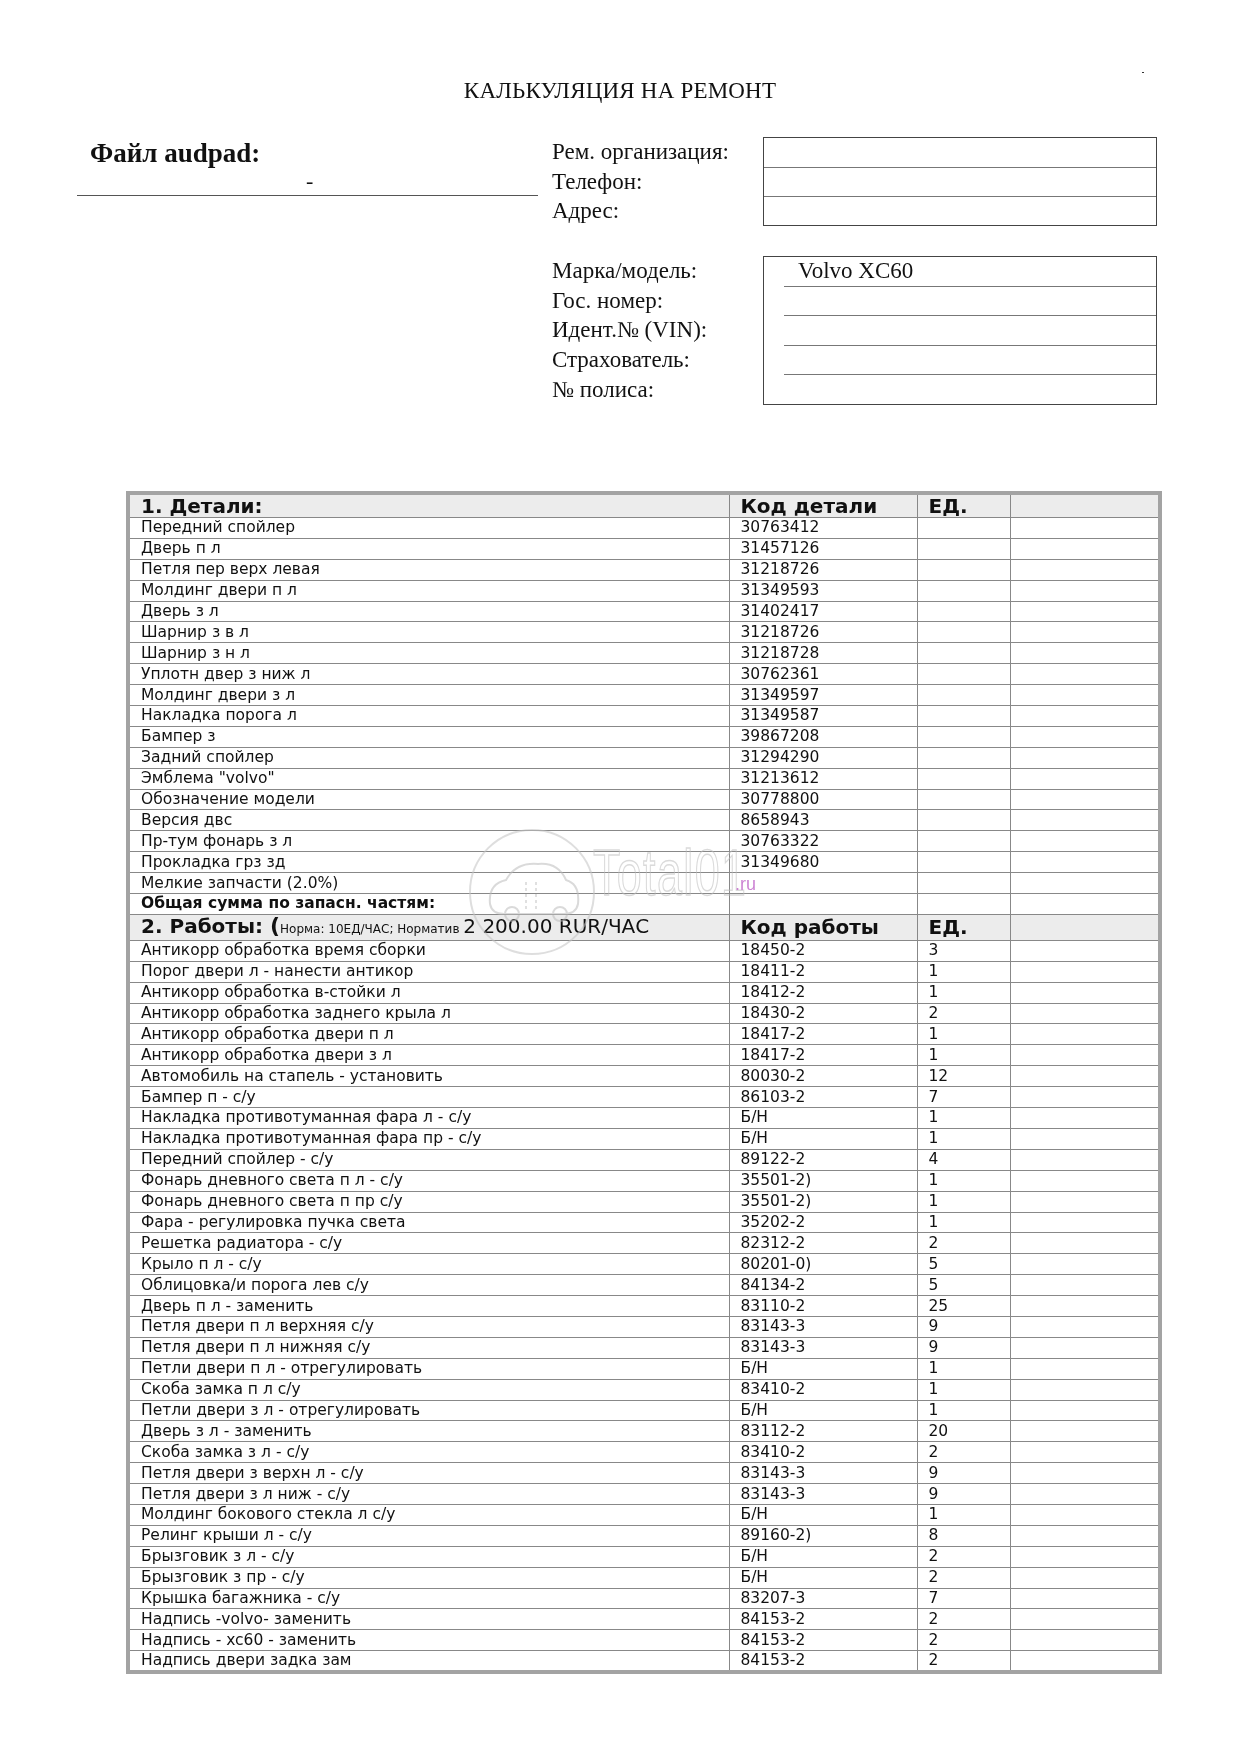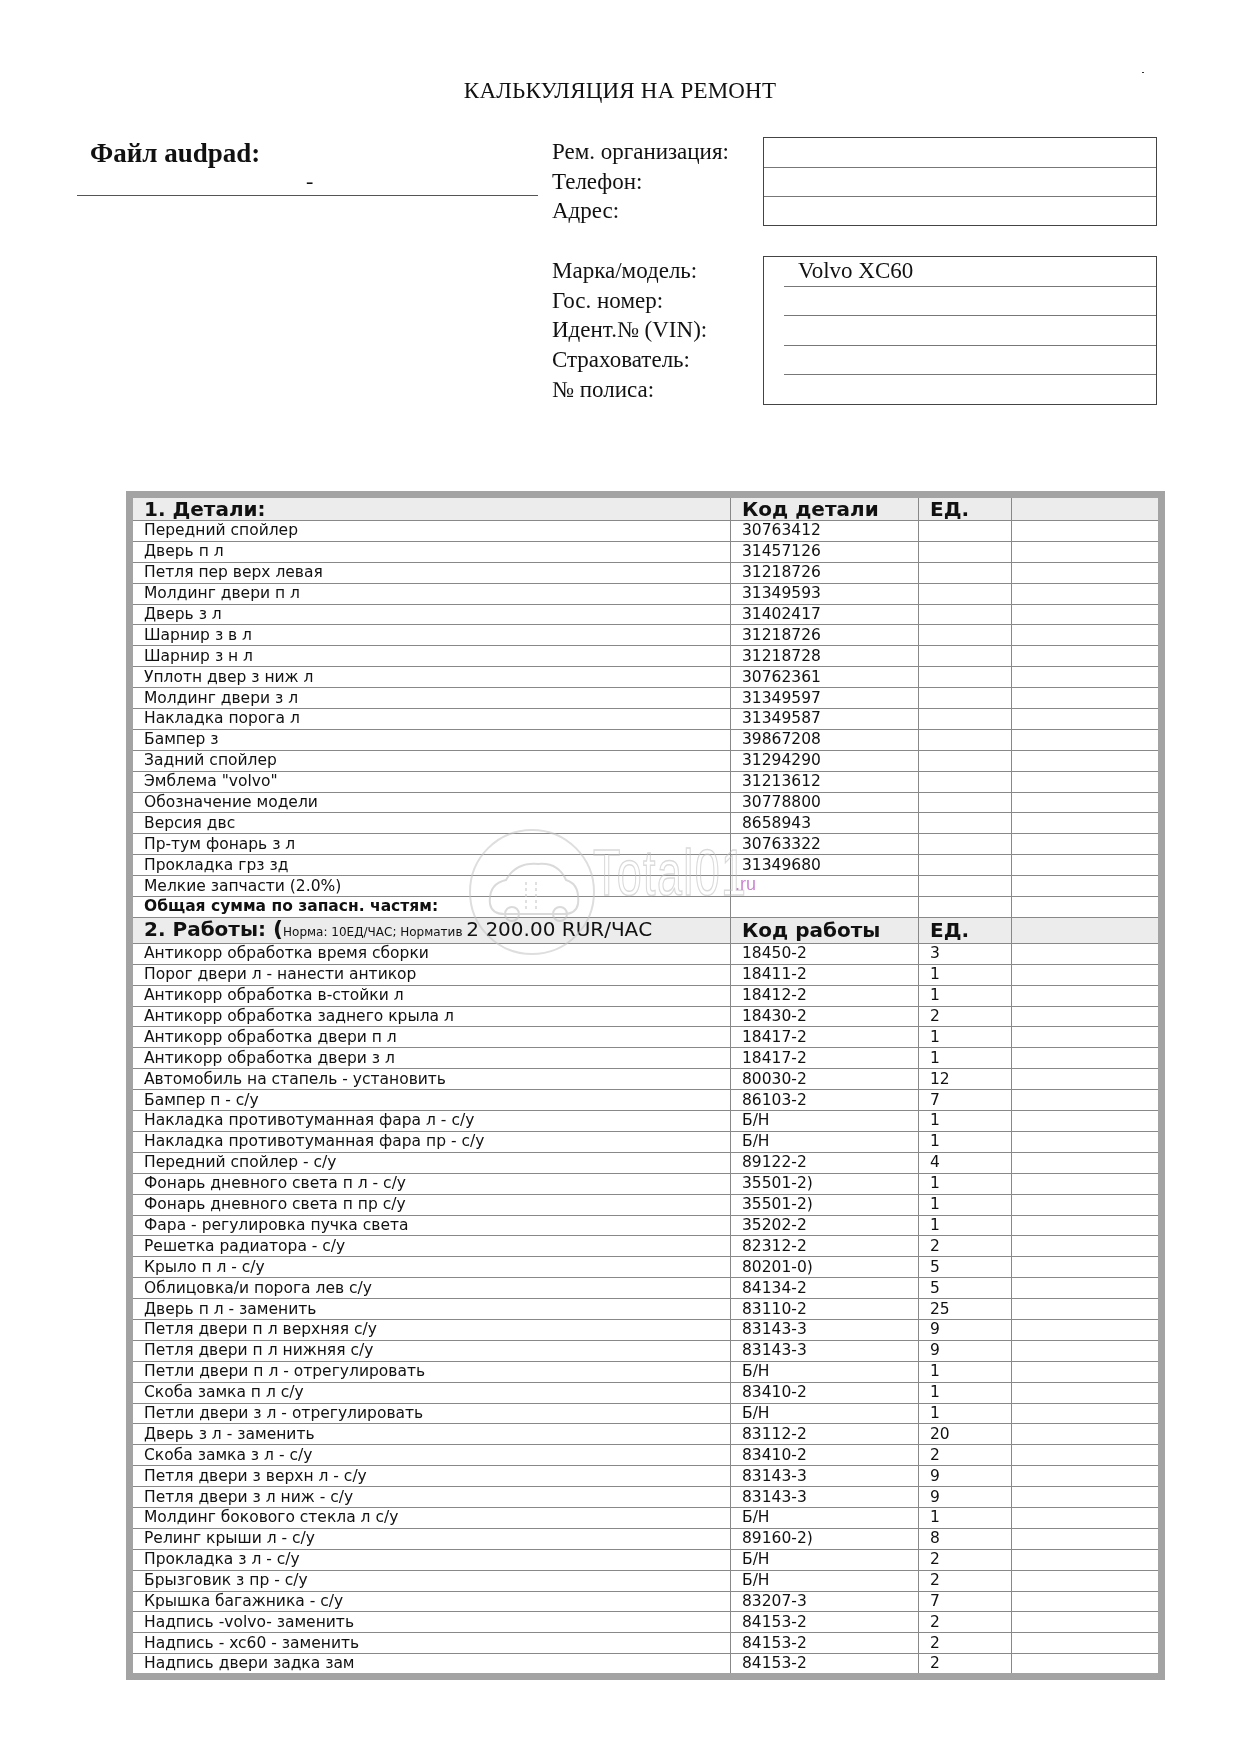--- a/index.html
+++ b/index.html
@@ -17,21 +17,21 @@
   .form-labels div { height: 29.7px; white-space: nowrap; }
   #labels-org { top: 137px; }
   #labels-car { top: 256px; }
 
   .form-box { position: absolute; left: 763px; width: 394px; border: 1.5px solid #444; box-sizing: border-box; }
   .form-box .fcell { height: 29.5px; border-bottom: 1.5px solid #777; box-sizing: border-box; font-size: 23px; padding-left: 14px; line-height: 28px; white-space: nowrap; }
   .form-box .fcell:last-child { border-bottom: none; }
   #box-org { top: 137px; height: 89px; }
   #box-car { top: 256px; height: 149px; padding-left: 20px; }
 
-  #main-table { position: absolute; top: 491px; left: 126px; width: 1032px; border-collapse: collapse; table-layout: fixed; border: 7px solid #a3a3a3; }
+  #main-table { position: absolute; top: 491px; left: 126px; width: 1032px; border-collapse: collapse; table-layout: fixed; border: 4px solid #a3a3a3; }
   #main-table td { border: 1.5px solid #888; padding: 0 0 0 11px; height: 20.9px; font-size: 15.5px; line-height: 19px; white-space: nowrap; overflow: hidden; box-sizing: border-box; vertical-align: middle; }
   #main-table tr.hdr td { background: #ececec; height: 24px; font-size: 20px; font-weight: bold; line-height: 22px; }
   #main-table tr.hdr td .norm { font-weight: normal; font-size: 12px; }
   #main-table tr.hdr td .paren { font-weight: bold; font-size: 22px; }
   #main-table tr.total td { font-weight: bold; }
   col.c1 { width: 601px; } col.c2 { width: 188px; } col.c3 { width: 93px; } col.c4 { width: 150px; }
 
   #watermark { position: absolute; left: 468px; top: 822px; width: 310px; height: 140px; pointer-events: none; opacity: 0.55; }
   #watermark-text { position: absolute; left: 125px; top: 14px; font-family: "Liberation Sans", sans-serif; font-size: 64px; color: transparent; -webkit-text-stroke: 1.5px #bdbdbd; letter-spacing: 2px; transform: scaleX(0.7); transform-origin: left top; }
   #watermark-suffix { position: absolute; left: 267px; top: 52px; font-family: "Liberation Sans", sans-serif; font-size: 18px; color: #a21caf; }
@@ -380,21 +380,21 @@
         <td>1</td>
         <td></td>
       </tr>
       <tr>
         <td>Релинг крыши л - с/у</td>
         <td>89160-2)</td>
         <td>8</td>
         <td></td>
       </tr>
       <tr>
-        <td>Прокладка з л - с/у</td>
+        <td>Брызговик з л - с/у</td>
         <td>Б/Н</td>
         <td>2</td>
         <td></td>
       </tr>
       <tr>
         <td>Брызговик з пр - с/у</td>
         <td>Б/Н</td>
         <td>2</td>
         <td></td>
       </tr>

